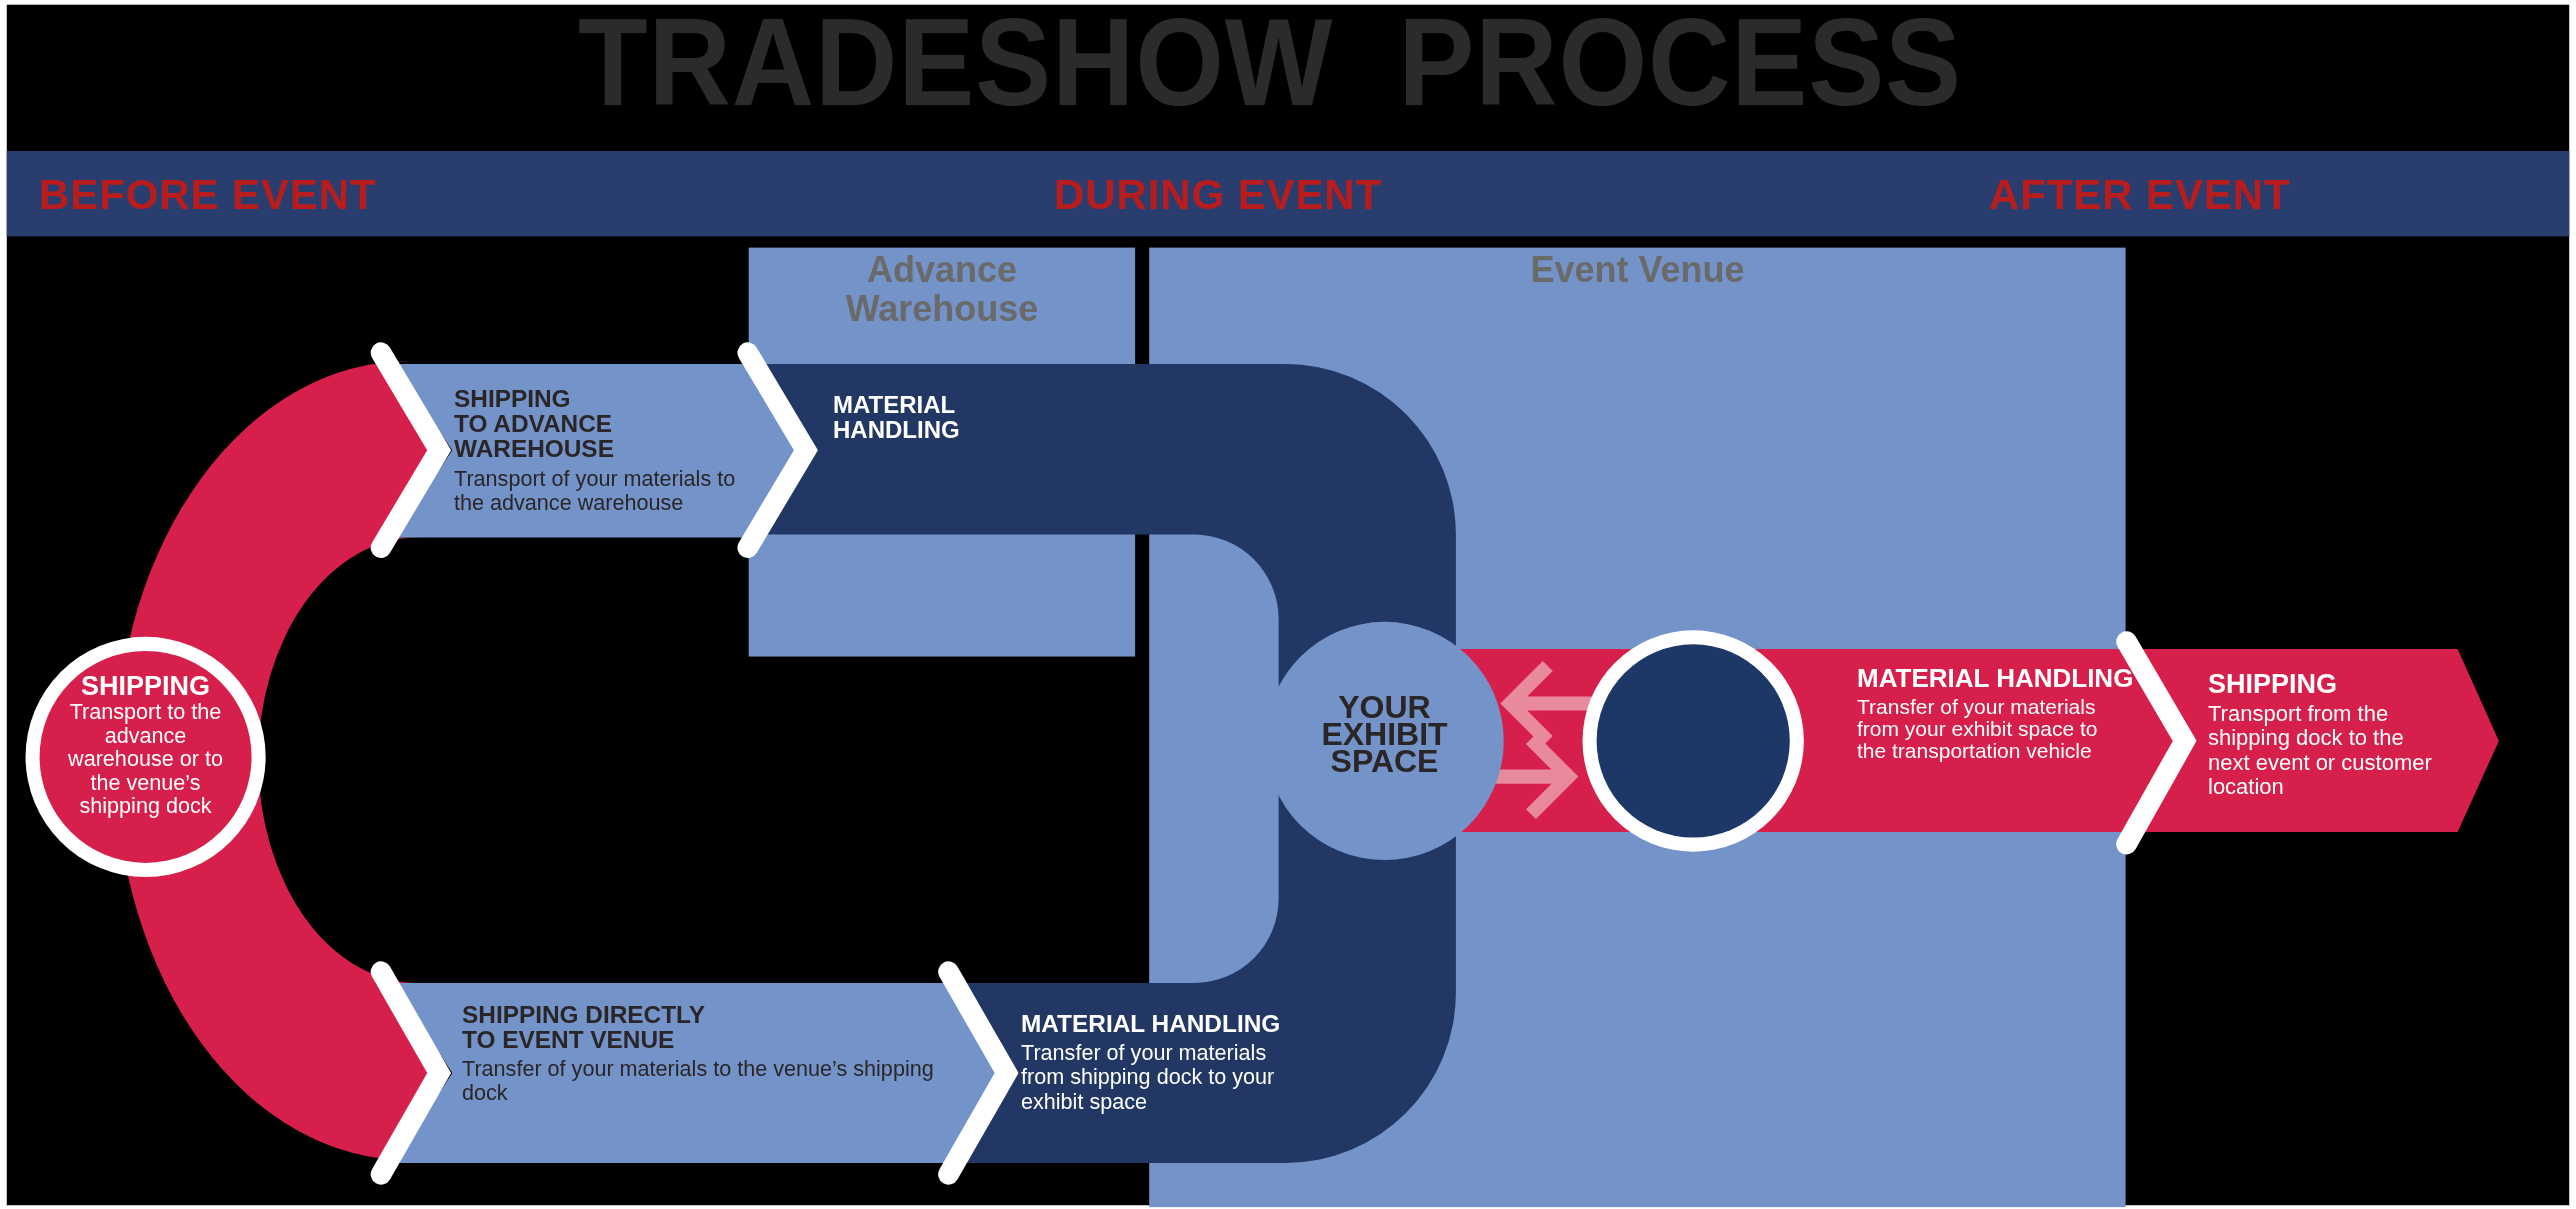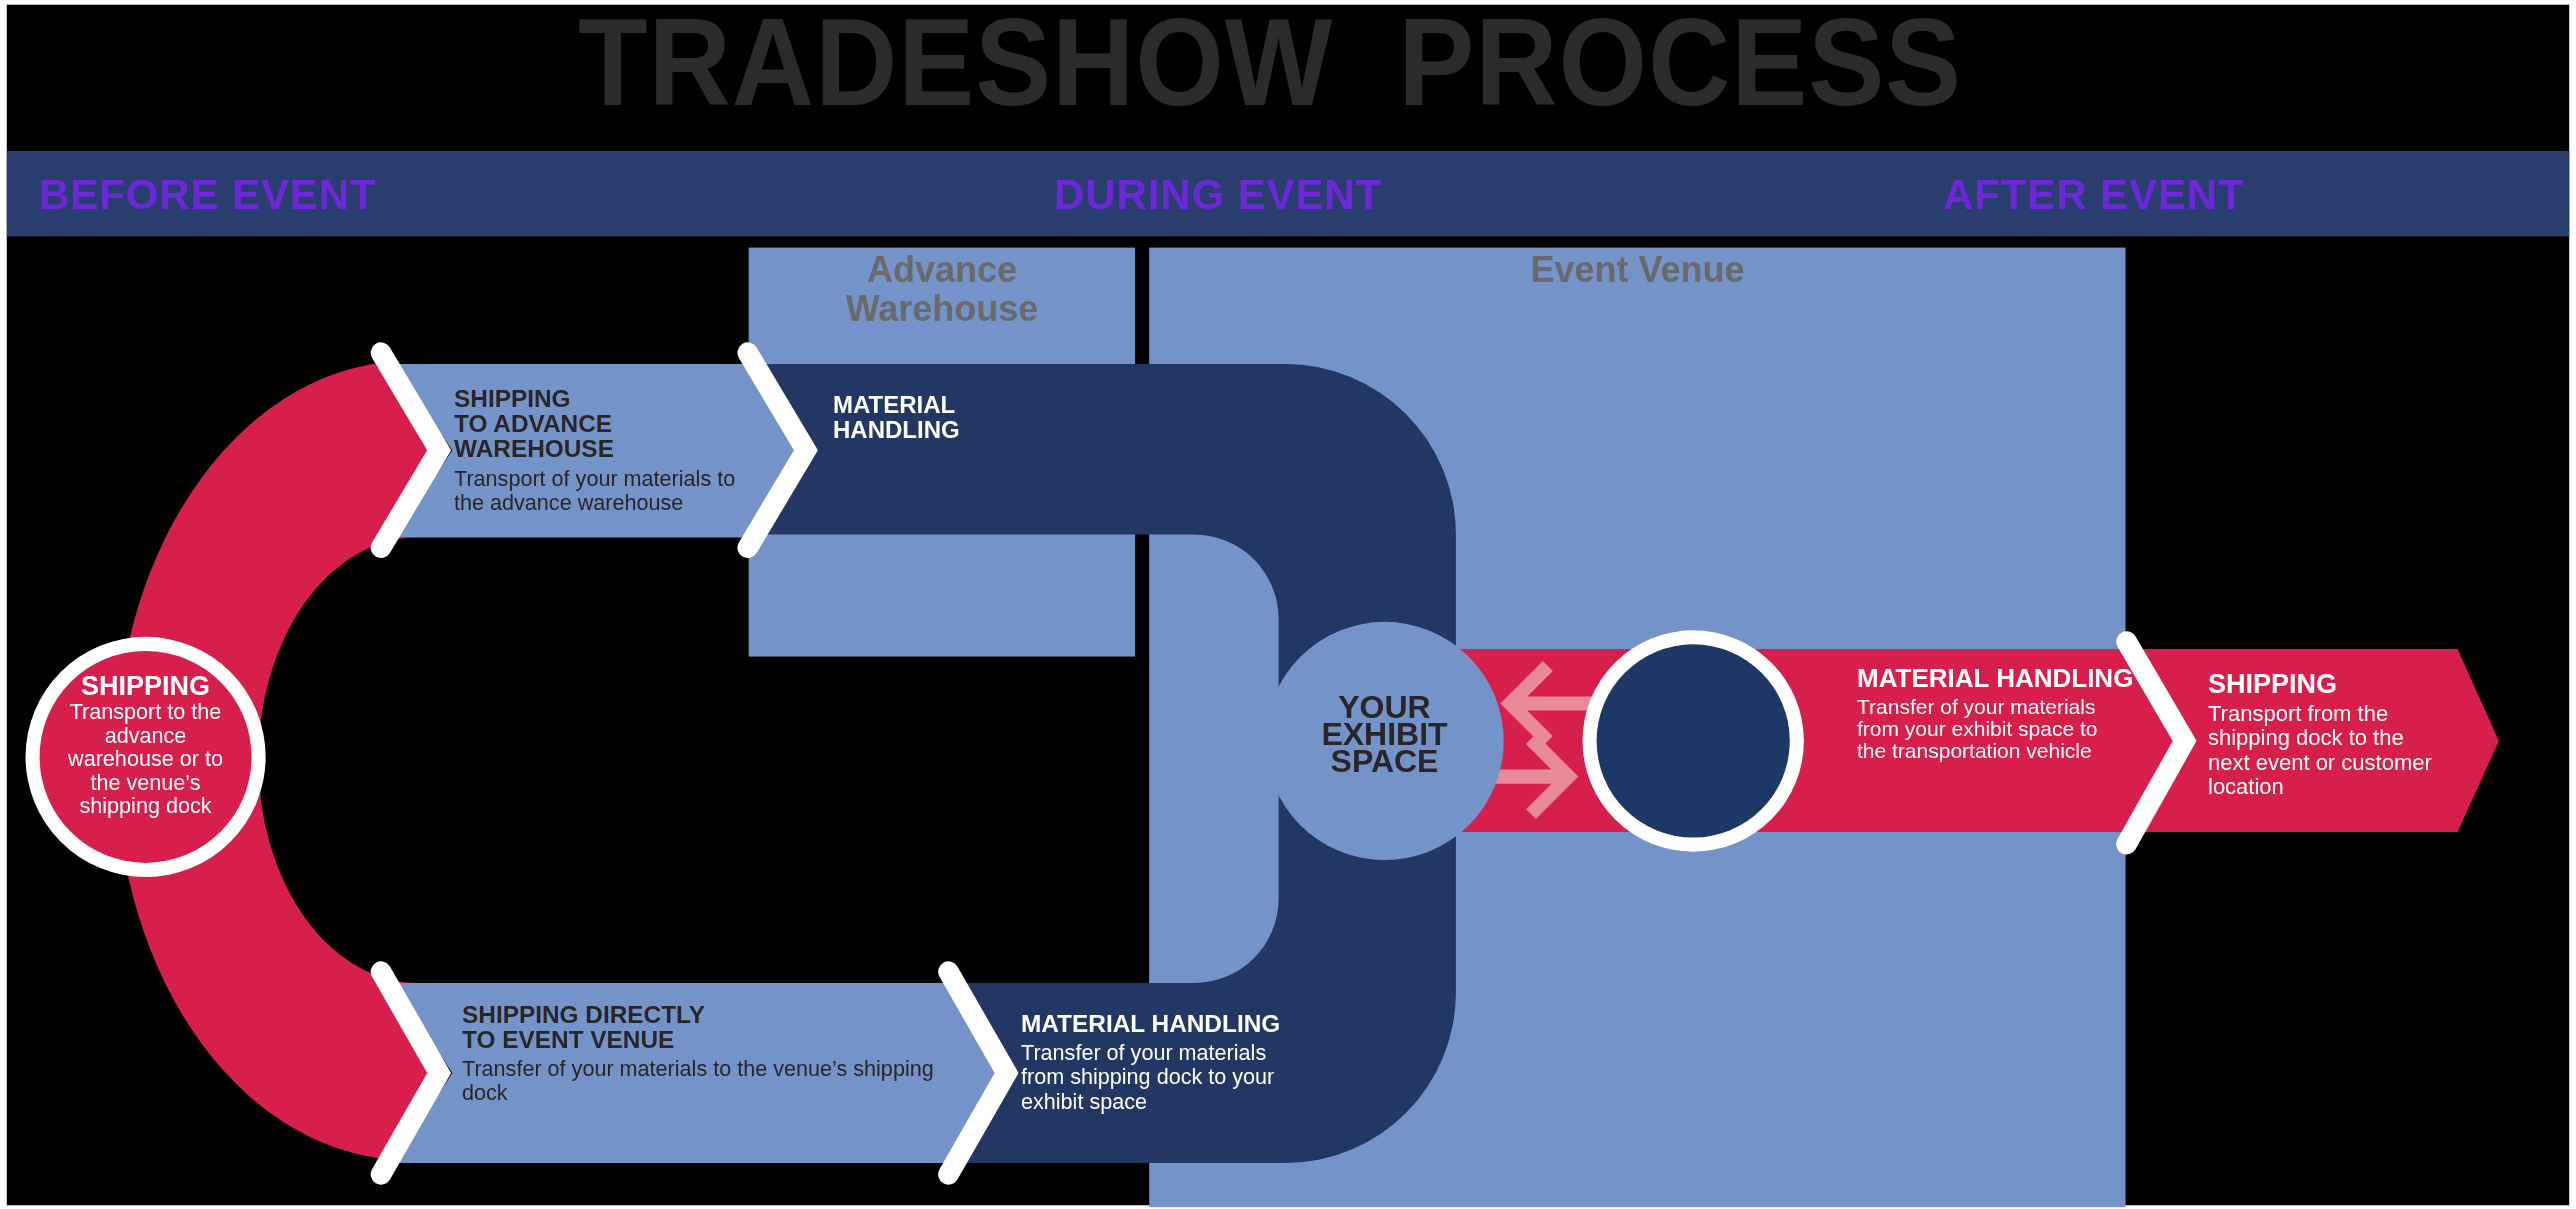--- a/index.html
+++ b/index.html
@@ -3,24 +3,24 @@
 <meta charset="utf-8">
 <style>
   html,body{margin:0;padding:0;background:#ffffff;}
   .stage{position:relative;width:2576px;height:1209px;background:#ffffff;overflow:hidden;
          font-family:"Liberation Sans", sans-serif;}
   .stage svg{position:absolute;left:0;top:0;}
   .txt{position:absolute;white-space:pre-line;}
   .title{left:332px;top:0px;width:1876px;text-align:center;font-size:124px;font-weight:bold;
          color:#2b2b2b;transform:scaleX(0.92);transform-origin:center;letter-spacing:0.9px;
          white-space:pre;line-height:124px;}
-  .phase{top:174px;font-size:42px;font-weight:bold;color:#6d28d9;line-height:41px;letter-spacing:0.9px;}
+  .phase{top:174px;font-size:42px;font-weight:bold;color:#b91c1c;line-height:41px;letter-spacing:0.9px;}
   .phase-before{left:39px;}
   .phase-during{left:1054px;}
-  .phase-after{left:1943px;}
+  .phase-after{left:1989px;}
   .zone-label{font-size:36px;font-weight:bold;color:#6a6a6a;line-height:39px;text-align:center;}
   .zone-aw{left:749px;top:250px;width:386px;}
   .zone-ev{left:1149px;top:250px;width:977px;}
   .block{position:absolute;}
   .h{white-space:pre-line;font-weight:bold;}
   .b{white-space:pre-line;}
   .dark{color:#2a2527;}
   .light{color:#ffffff;}
   .blk-arrow1{left:454px;top:386px;width:319px;}
   .blk-arrow1 .h{font-size:24.4px;line-height:25px;}

